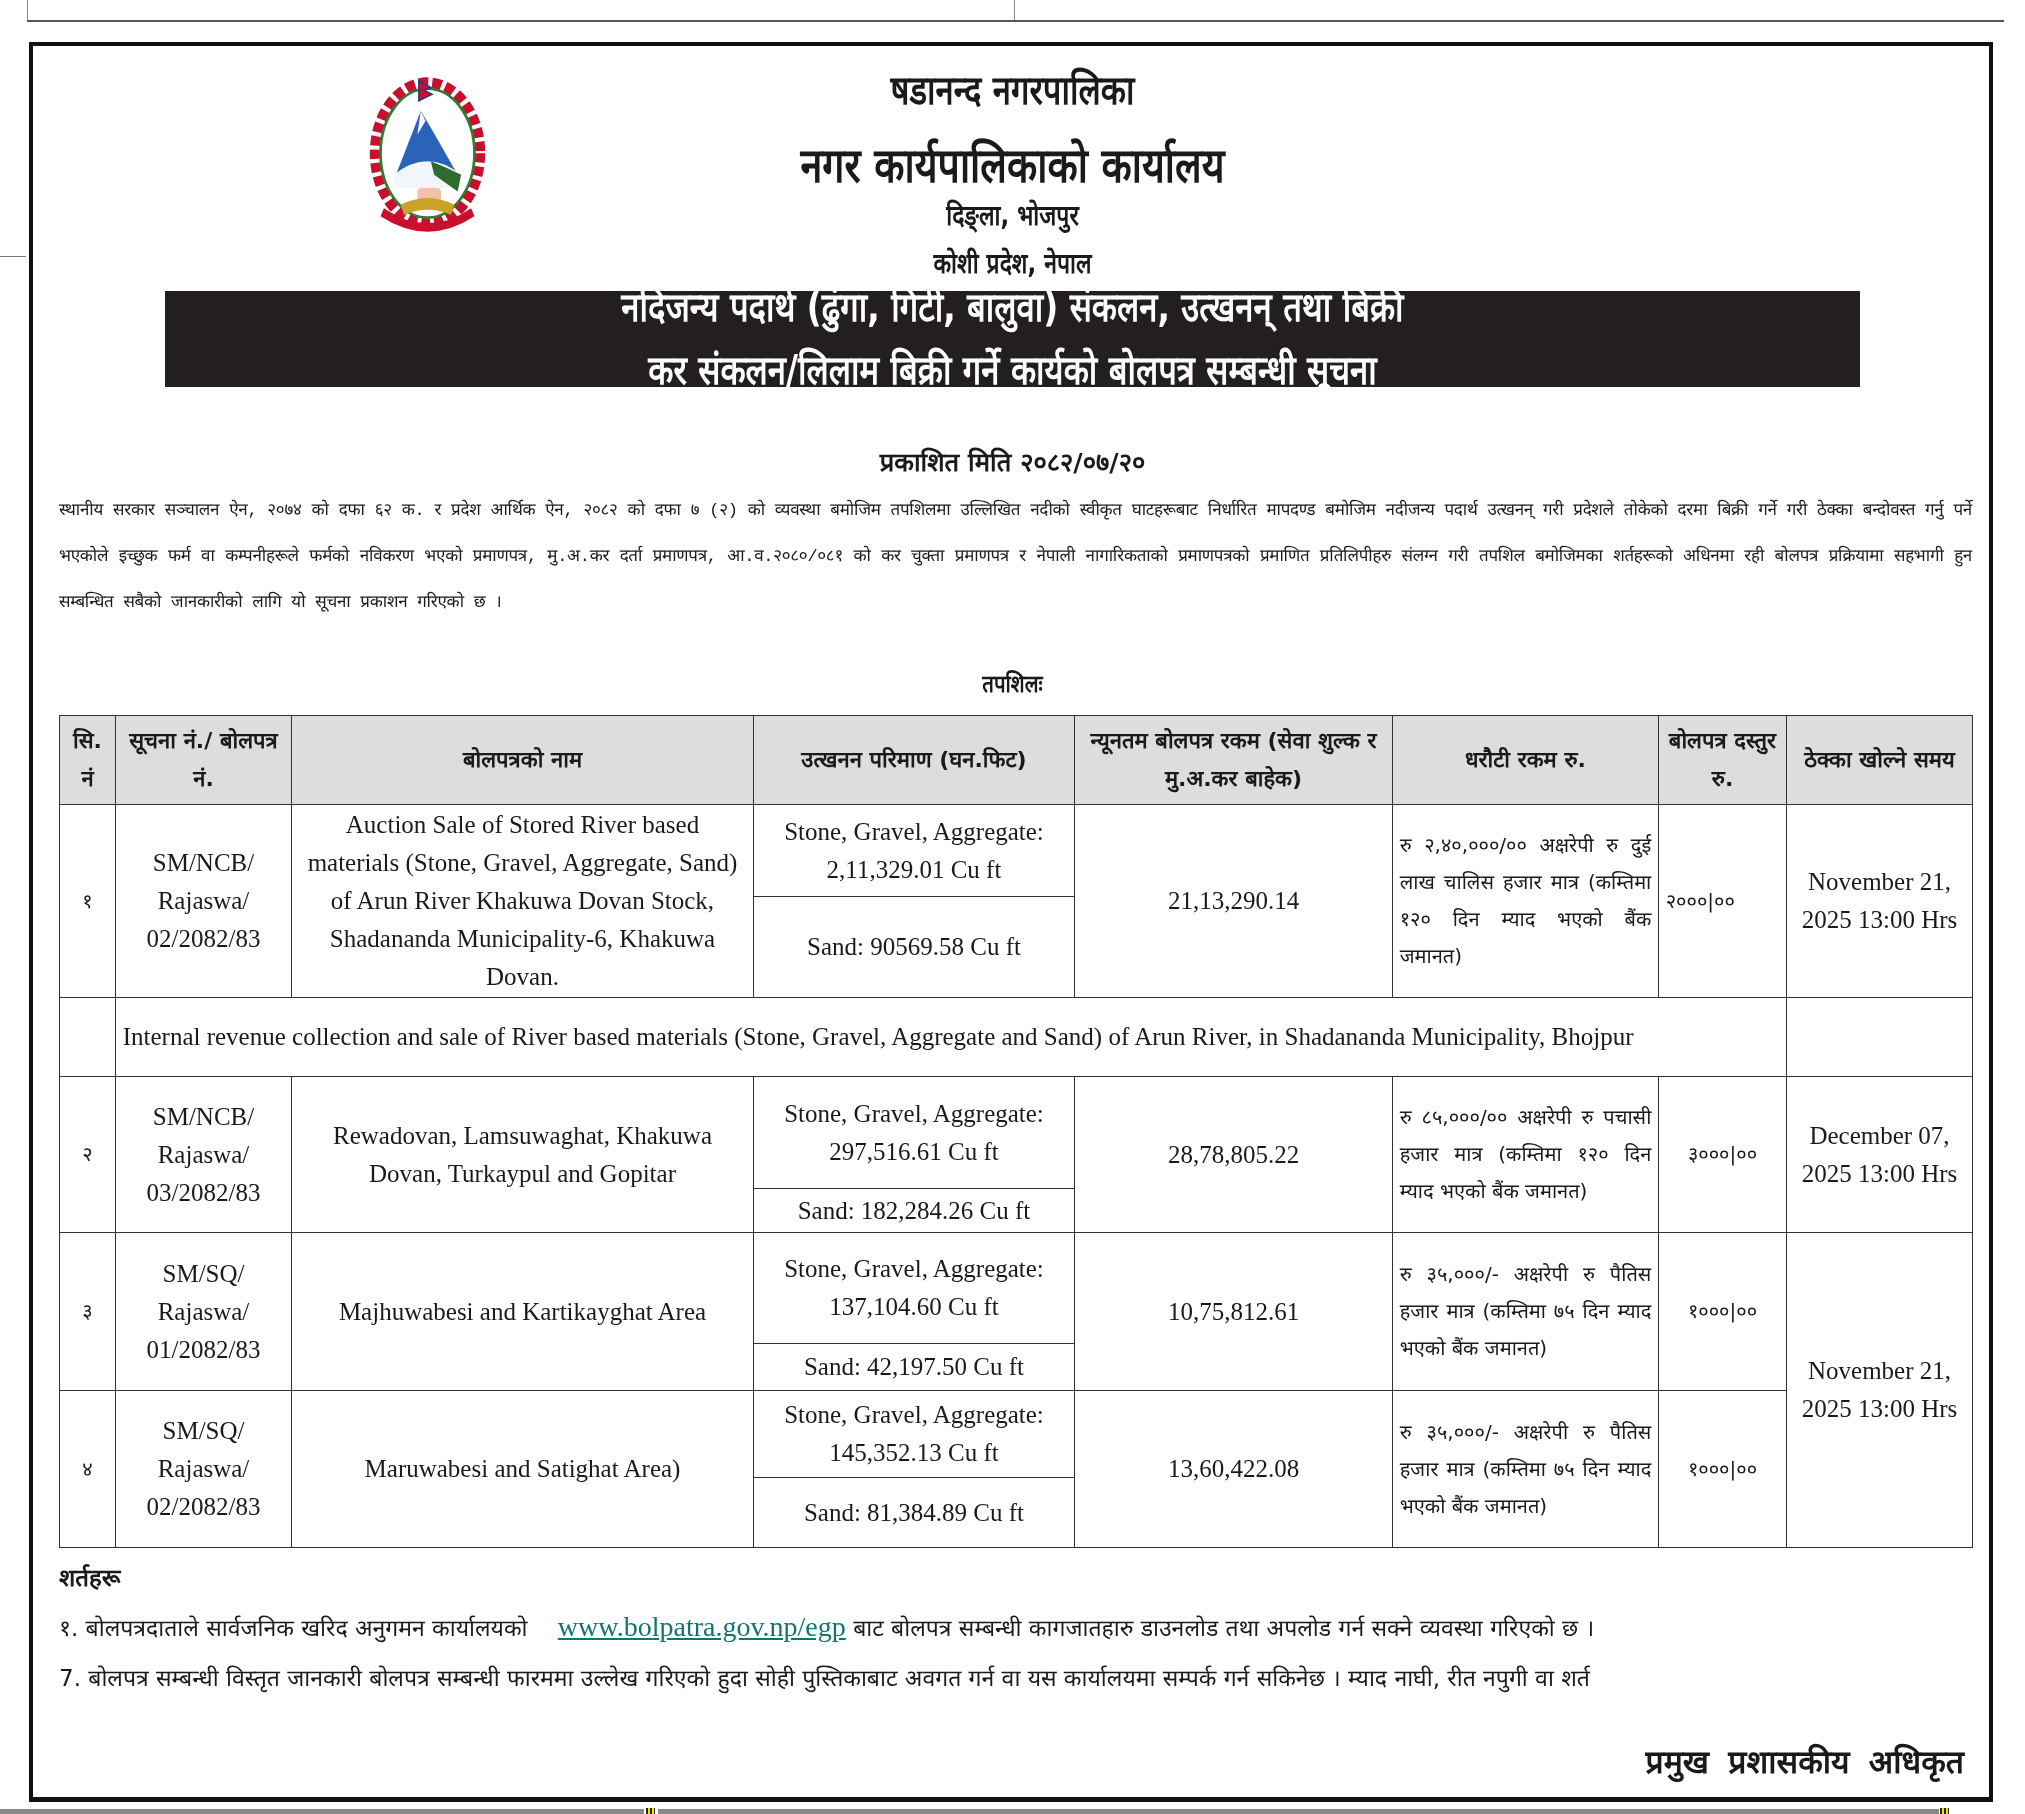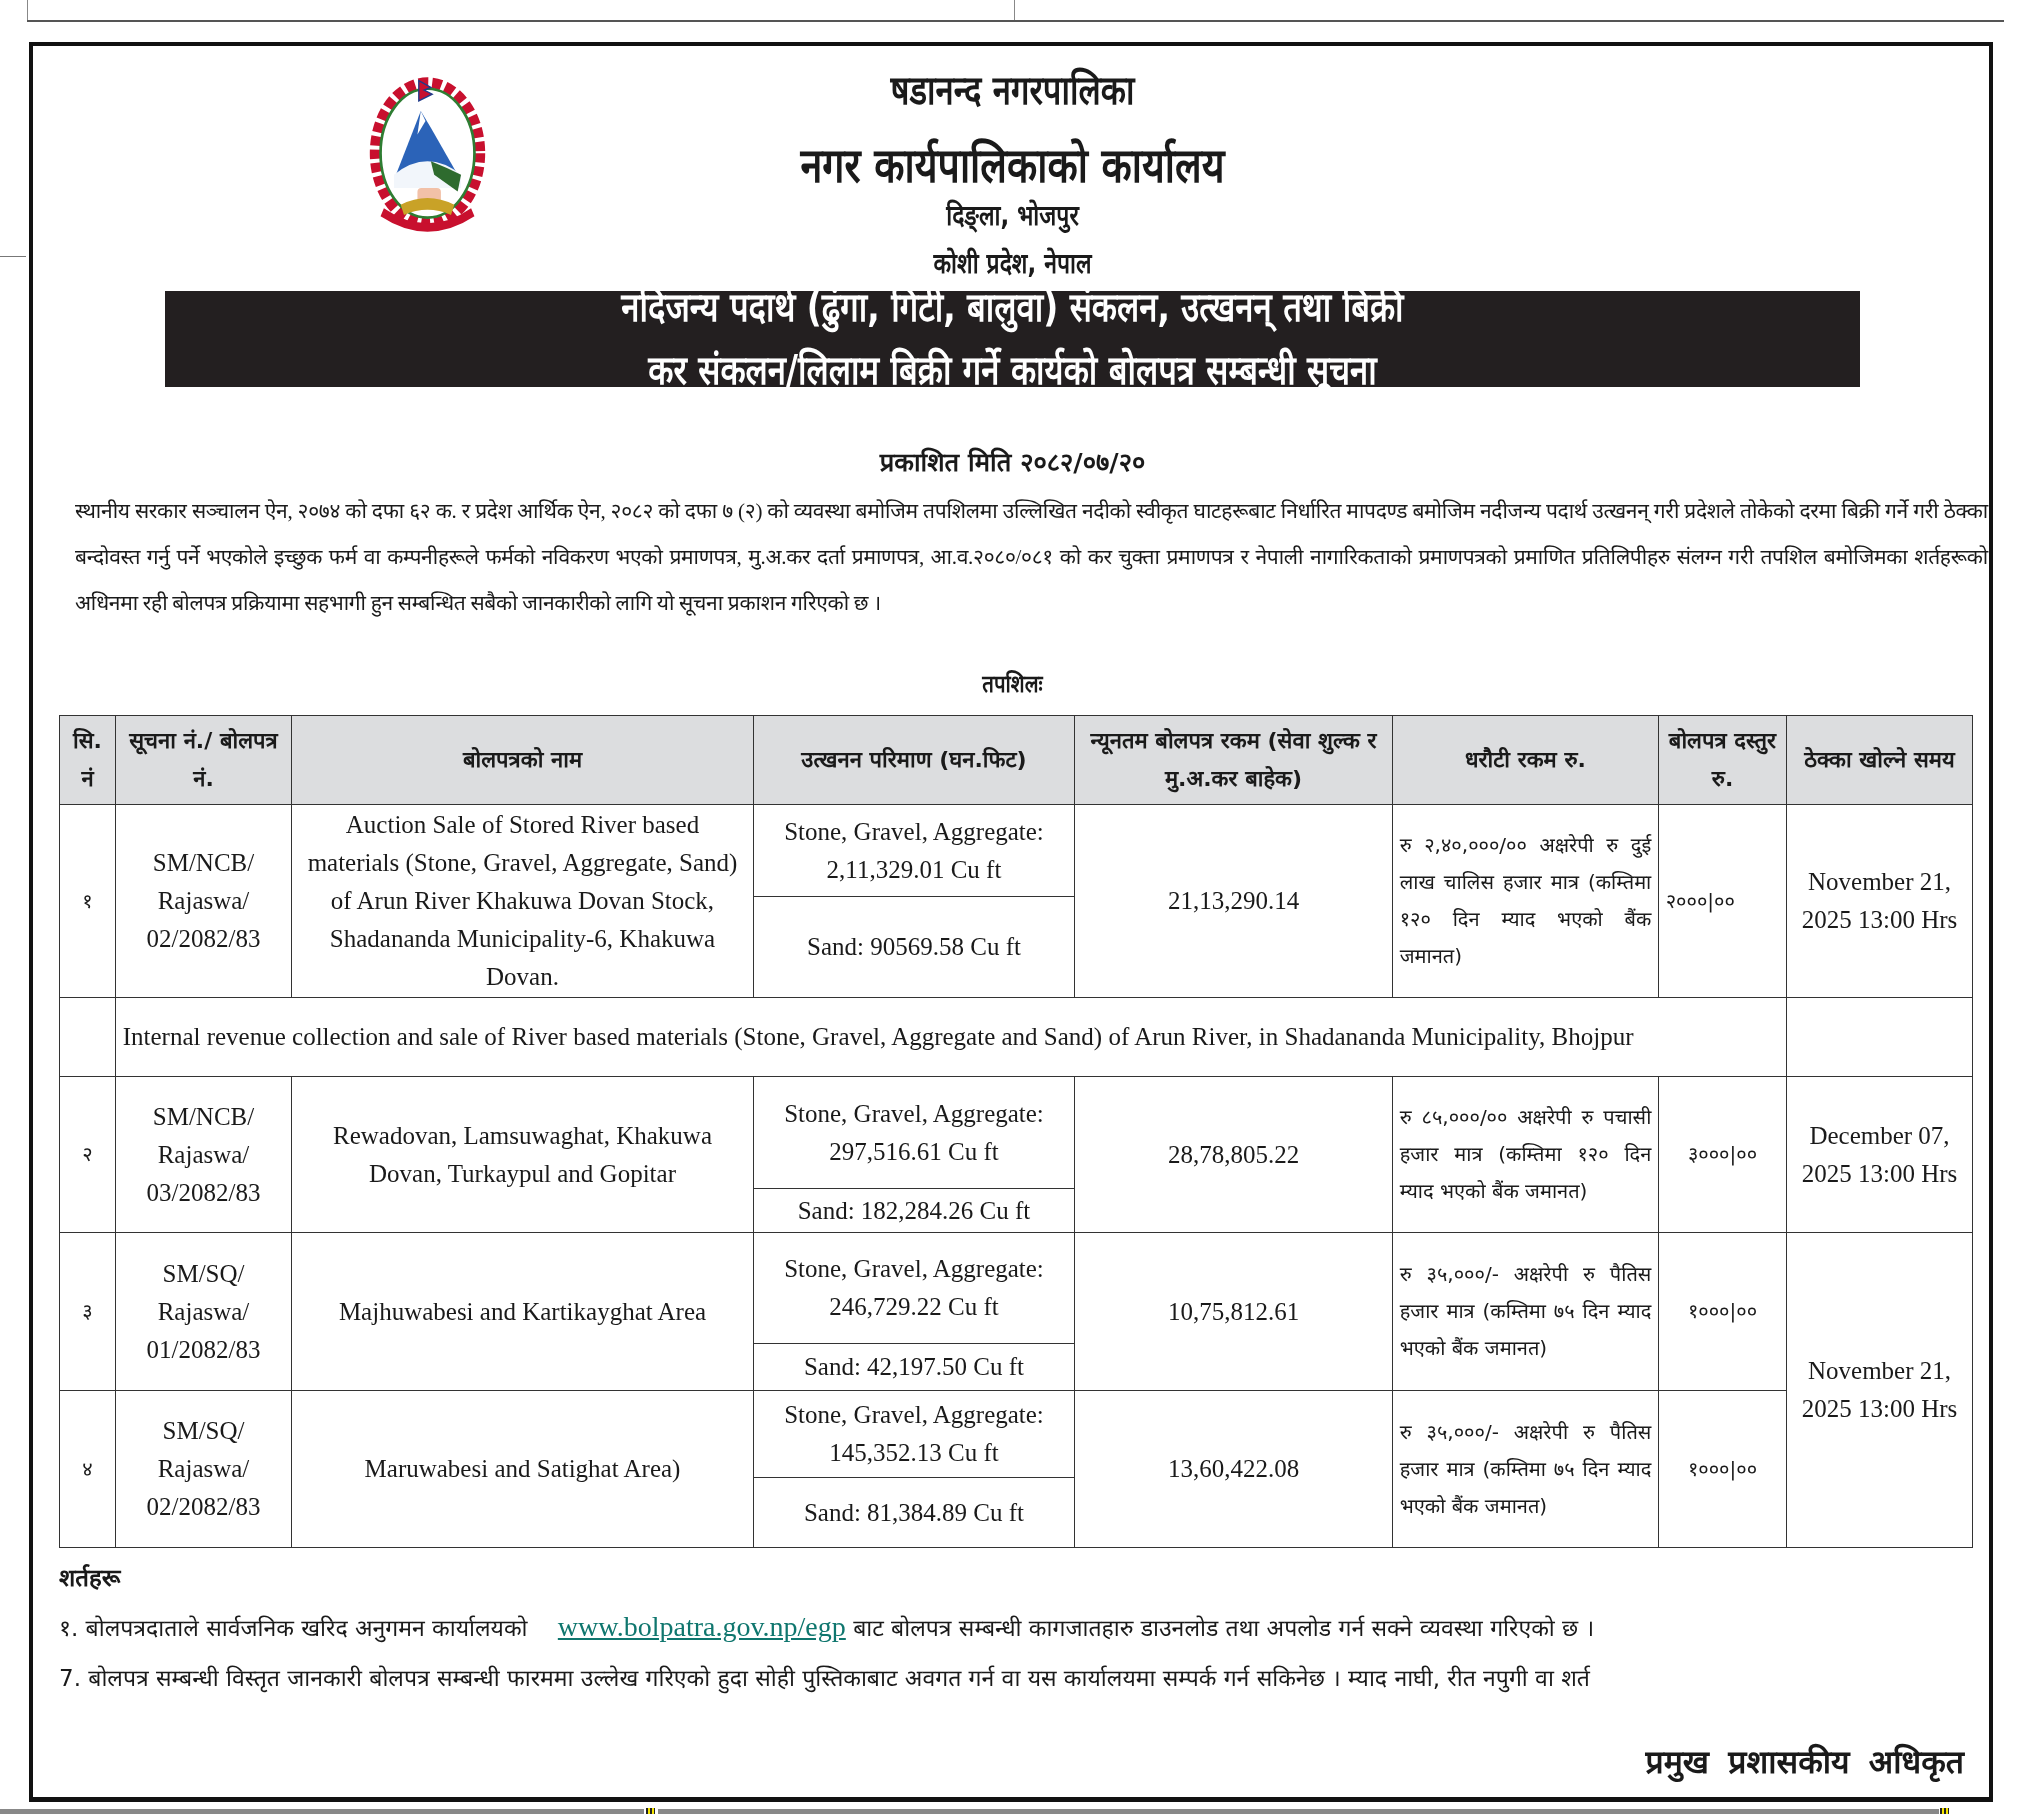--- a/index.html
+++ b/index.html
@@ -15,22 +15,22 @@
   .hdr { left:0; width:2025px; text-align:center; font-family:"DejaVu Sans", sans-serif; font-weight:bold; color:#1a1a1a; }
   .h1 { top:61px; font-size:40px; transform:scaleX(0.82); }
   .h2 { top:131px; font-size:48px; transform:scaleX(0.82); }
   .h3 { top:195px; font-size:28px; transform:scaleX(0.82); }
   .h4 { top:243px; font-size:28px; transform:scaleX(0.82); }
   .banner { left:165px; top:291px; width:1695px; height:96px; background:#231f20; color:#fff;
             font-family:"DejaVu Sans", sans-serif; font-weight:bold; font-size:40px; text-align:center;
             display:flex; flex-direction:column; justify-content:center; line-height:63px; }
   .banner span { display:block; transform:scaleX(0.82); }
   .pubdate { top:444px; font-size:25.6px; }
-  .intro { left:59px; top:488px; width:1913px; font-family:Liberation Serif, serif; font-size:21px;
-           line-height:46px; text-align:justify; transform-origin:left top; letter-spacing:-0.3px;margin-left:16px; }
+  .intro { left:59px; top:488px; width:1913px; font-family:Liberation Mono, monospace; font-size:17px;
+           line-height:46px; text-align:justify; transform-origin:left top; letter-spacing:-0.3px; }
   .tapasil { left:0; top:666px; width:2025px; text-align:center; font-family:"DejaVu Sans", sans-serif;
              font-weight:bold; font-size:24px; transform:scaleX(0.85); }
   table.bids { position:absolute; left:59px; top:715px; width:1913px; border-collapse:collapse; table-layout:fixed; }
   table.bids td, table.bids th { border:1.3px solid #333; padding:0 6.7px; text-align:center; vertical-align:middle; }
   table.bids th { background:#dcdddf; font-family:"DejaVu Sans", sans-serif; font-weight:bold; font-size:22px; line-height:38px; height:88px; }
   table.bids td { font-family:"Liberation Serif", serif; font-size:25px; line-height:38px; }
   td.np { font-family:"DejaVu Sans", sans-serif !important; font-size:20px !important; line-height:37px !important; text-align:justify !important; }
   td.note { text-align:left !important; }
   .terms-title { left:59px; top:1560px; font-family:"DejaVu Sans", sans-serif; font-weight:bold; font-size:24px; }
   .term { left:59px; width:1913px; font-family:"DejaVu Sans", sans-serif; font-size:23px; line-height:46px; }
@@ -140,21 +140,21 @@
       <td rowspan="2">December 07, 2025 13:00 Hrs</td>
     </tr>
     <tr style="height:44px">
       <td>Sand: 182,284.26 Cu ft</td>
     </tr>
 
     <tr style="height:111px">
       <td rowspan="2" class="np" style="text-align:center!important">३</td>
       <td rowspan="2">SM/SQ/ Rajaswa/ 01/2082/83</td>
       <td rowspan="2">Majhuwabesi and Kartikayghat Area</td>
-      <td>Stone, Gravel, Aggregate: 246,729.22 Cu ft</td>
+      <td>Stone, Gravel, Aggregate: 137,104.60 Cu ft</td>
       <td rowspan="2">10,75,812.61</td>
       <td rowspan="2" class="np">रु ३५,०००/- अक्षरेपी रु पैतिस हजार मात्र (कम्तिमा ७५ दिन म्याद भएको बैंक जमानत)</td>
       <td rowspan="2" class="np" style="text-align:center!important">१०००|००</td>
       <td rowspan="4">November 21, 2025 13:00 Hrs</td>
     </tr>
     <tr style="height:47px">
       <td>Sand: 42,197.50 Cu ft</td>
     </tr>
 
     <tr style="height:87px">

